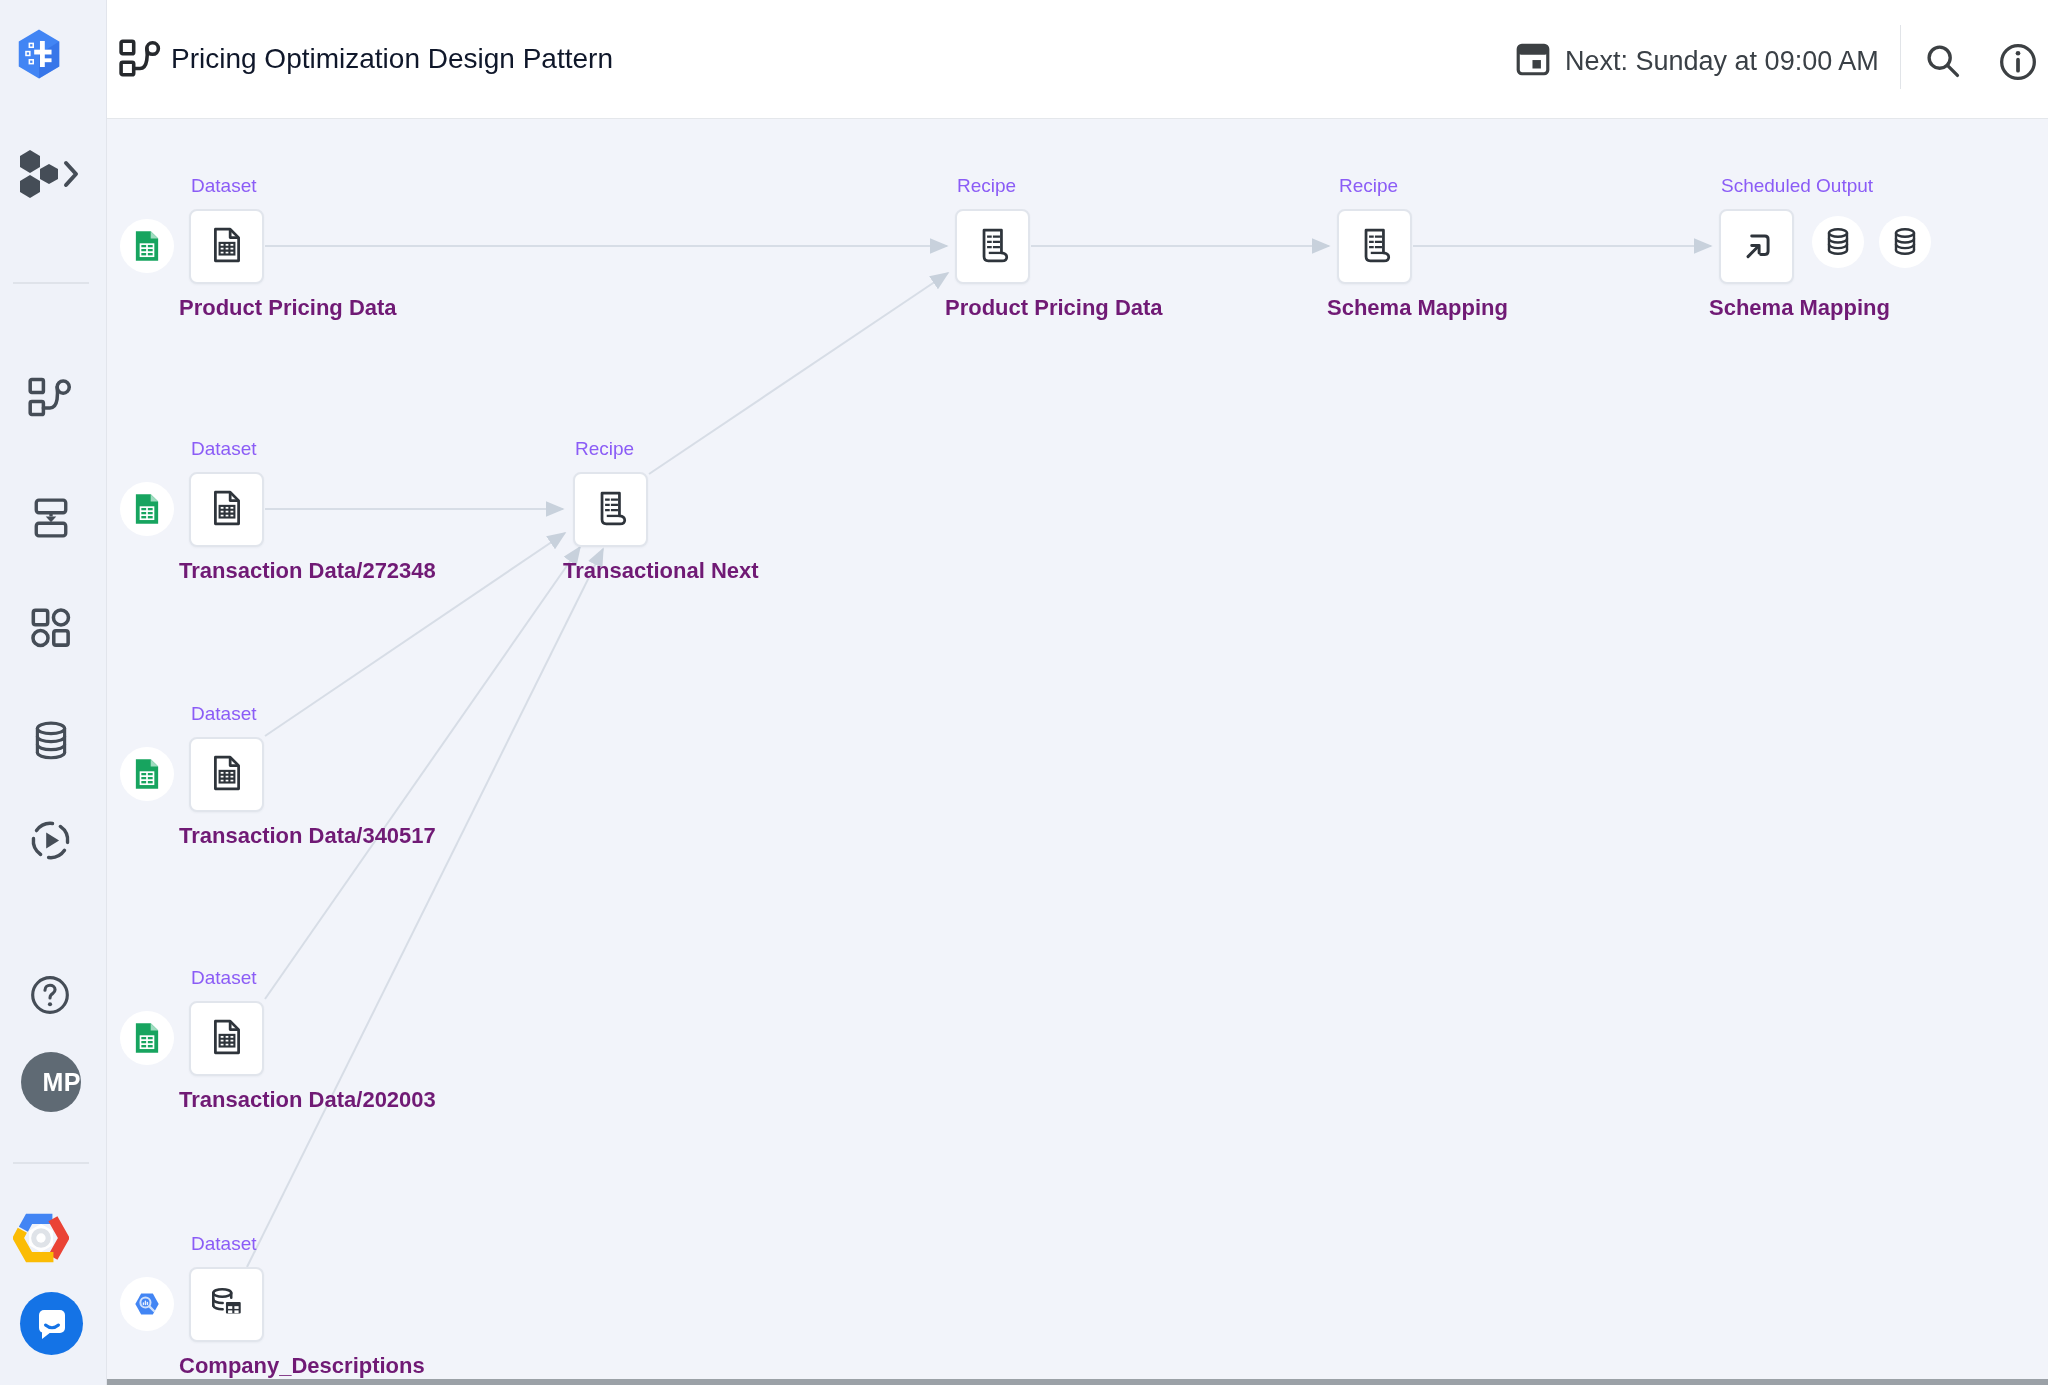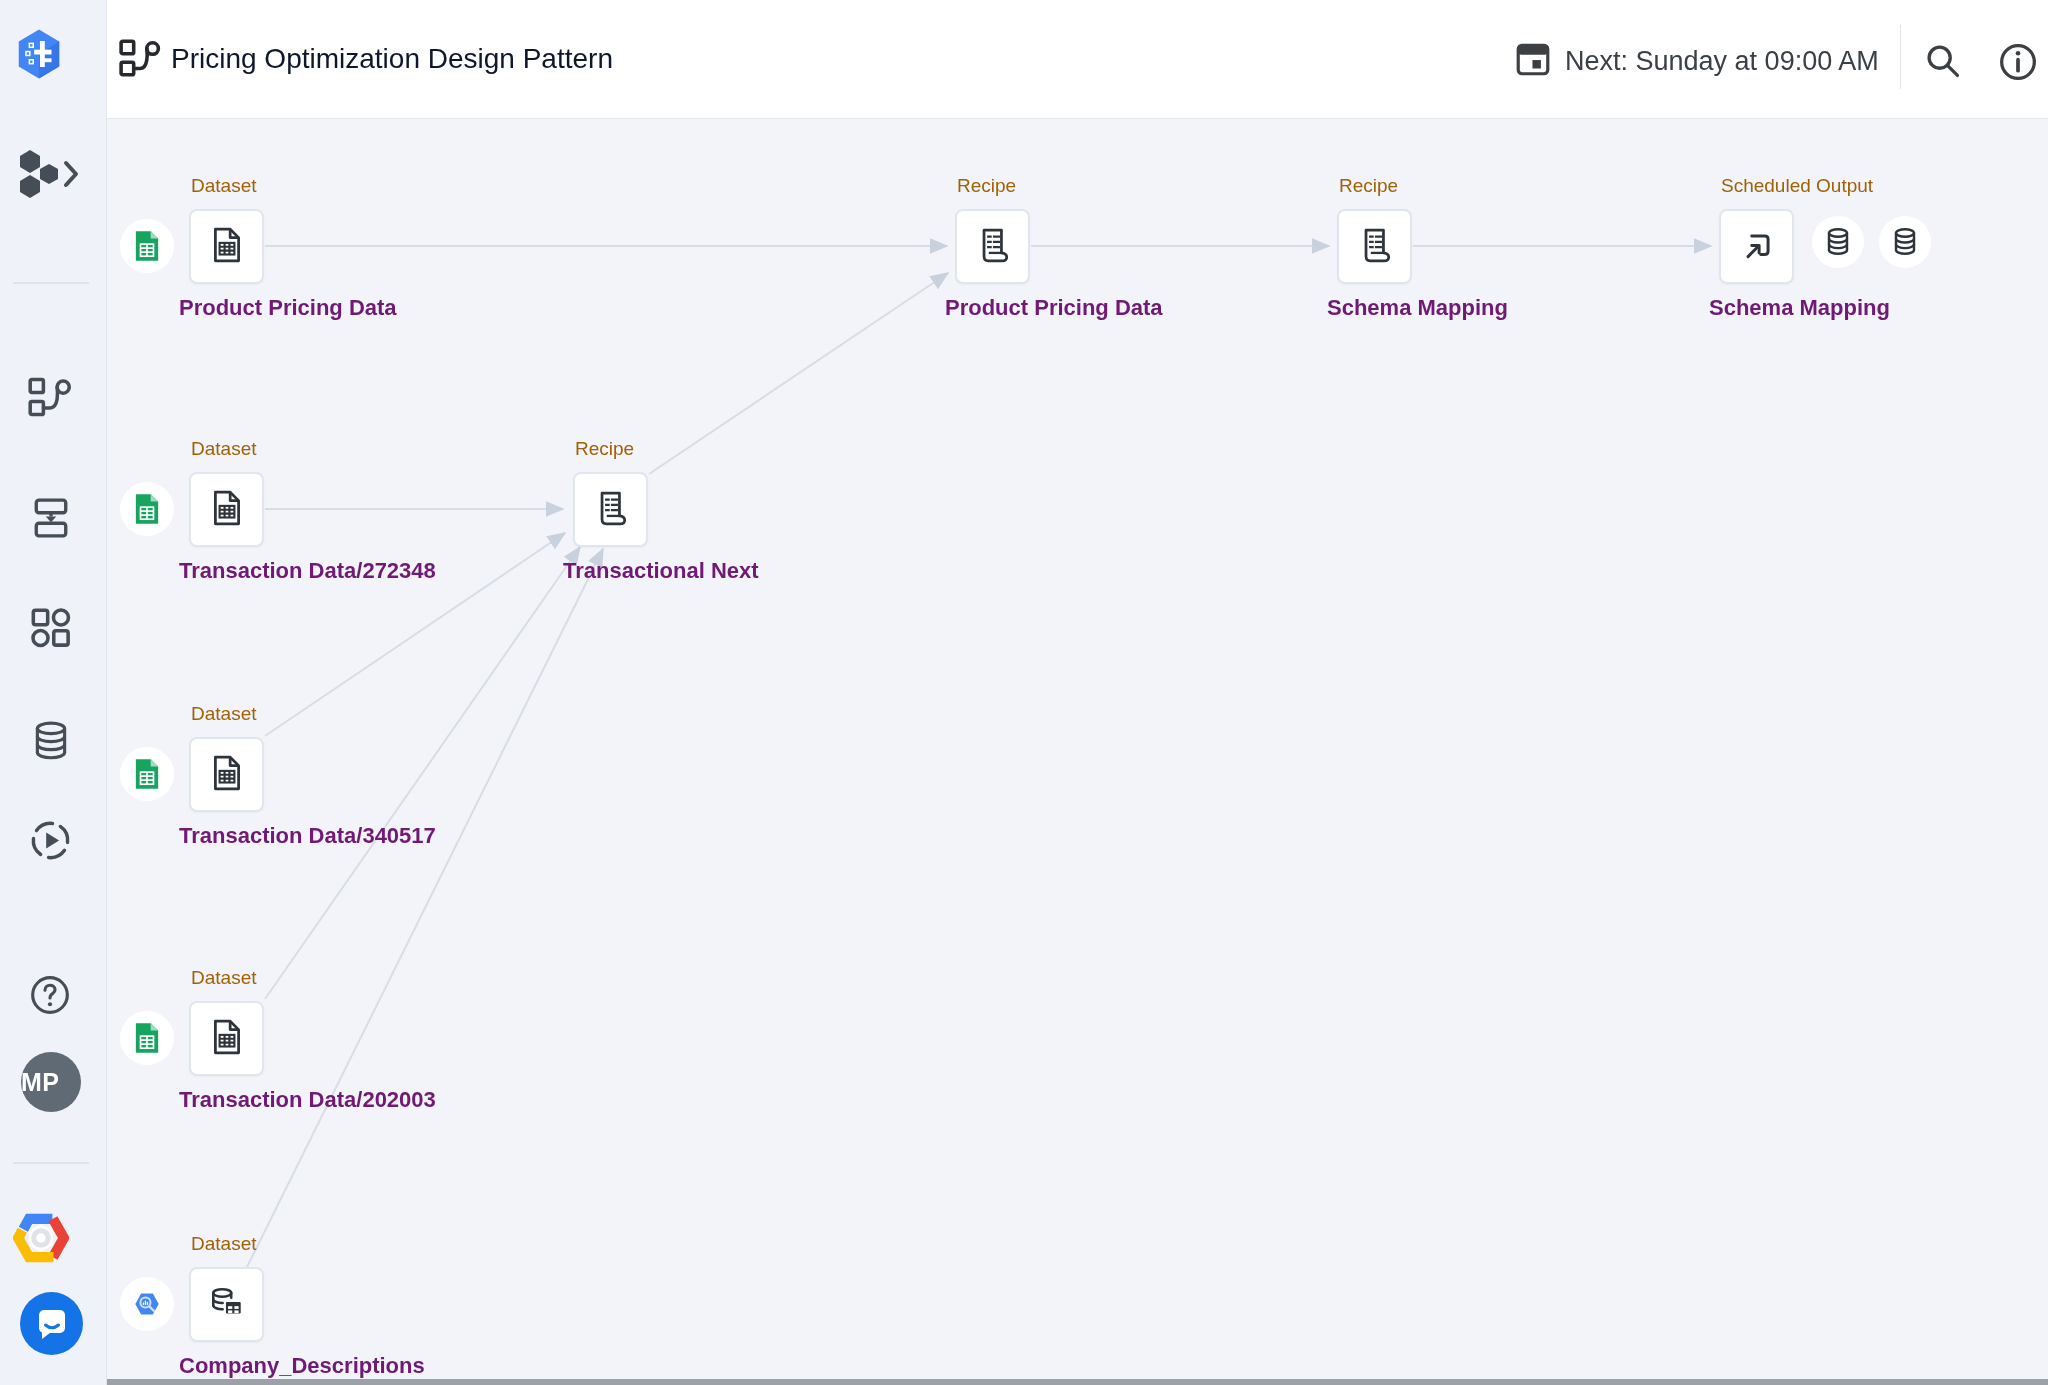--- a/index.html
+++ b/index.html
@@ -5,40 +5,40 @@
   html,body{margin:0;padding:0;background:#e9ecf2;}
   .app{position:relative;width:2048px;height:1385px;overflow:hidden;
        font-family:"Liberation Sans","DejaVu Sans",sans-serif;background:#f2f4fa;}
 
   
   .sidebar{position:absolute;left:0;top:0;width:106px;height:1385px;
            background:#eff2f9;border-right:1px solid #e2e5ec;z-index:5;}
   .sb-item{position:absolute;display:flex;align-items:center;justify-content:center;cursor:pointer;}
   .sb-div{position:absolute;left:13px;width:76px;height:2px;background:#dfe3ea;}
   .avatar{position:absolute;left:21px;width:60px;height:60px;border-radius:50%;
-          background:#5f6a74;color:#fff;display:flex;align-items:center;justify-content:flex-start;
+          background:#5f6a74;color:#fff;display:flex;align-items:center;justify-content:flex-end;
           font-size:25px;font-weight:700;letter-spacing:.5px;}
   .chat-circle{position:absolute;left:20px;width:63px;height:63px;border-radius:50%;
           background:#1473e6;display:flex;align-items:center;justify-content:center;}
 
   
   .header{position:absolute;left:107px;top:0;width:1941px;height:118px;background:#ffffff;
           border-bottom:1px solid #e4e7eb;z-index:4;}
   .hdr-flow-icon{position:absolute;left:12px;top:38px;}
   .hdr-title{position:absolute;left:64px;top:44px;font-size:28px;color:#0f172a;line-height:30px;white-space:nowrap;}
   .sched{position:absolute;left:1408px;top:40px;display:flex;align-items:center;cursor:pointer;}
   .sched-text{margin-left:14px;font-size:27px;color:#3a4046;line-height:38px;white-space:nowrap;}
   .hdr-vdiv{position:absolute;left:1793px;top:25px;width:1px;height:64px;background:#e1e4e8;}
   .hdr-ic{position:absolute;top:41px;cursor:pointer;}
 
   
   .canvas{position:absolute;left:107px;top:119px;width:1941px;height:1266px;background:#f2f4fa;}
   .edges{position:absolute;left:0;top:0;}
   .node{position:absolute;width:75px;}
-  .kind{position:absolute;left:2px;top:-34px;font-size:19px;color:#a16207;white-space:nowrap;}
+  .kind{position:absolute;left:2px;top:-34px;font-size:19px;color:#8b5cf6;white-space:nowrap;}
   .card{position:absolute;left:0;top:0;width:75px;height:75px;background:#fff;
         border:2px solid #e1e5ec;border-radius:8px;box-sizing:border-box;
         display:flex;align-items:center;justify-content:center;cursor:pointer;
         box-shadow:0 1px 2px rgba(60,70,90,.05);}
   .title{position:absolute;left:-10px;top:86px;font-size:22px;font-weight:700;color:#701a75;white-space:nowrap;}
   .badge{position:absolute;left:-69px;top:10px;width:54px;height:54px;border-radius:50%;background:#fff;
          display:flex;align-items:center;justify-content:center;}
   .outdb{position:absolute;width:52px;height:52px;border-radius:50%;background:#fff;top:7px;
          display:flex;align-items:center;justify-content:center;cursor:pointer;}
   .outdb.o1{left:93px;} .outdb.o2{left:160px;}

